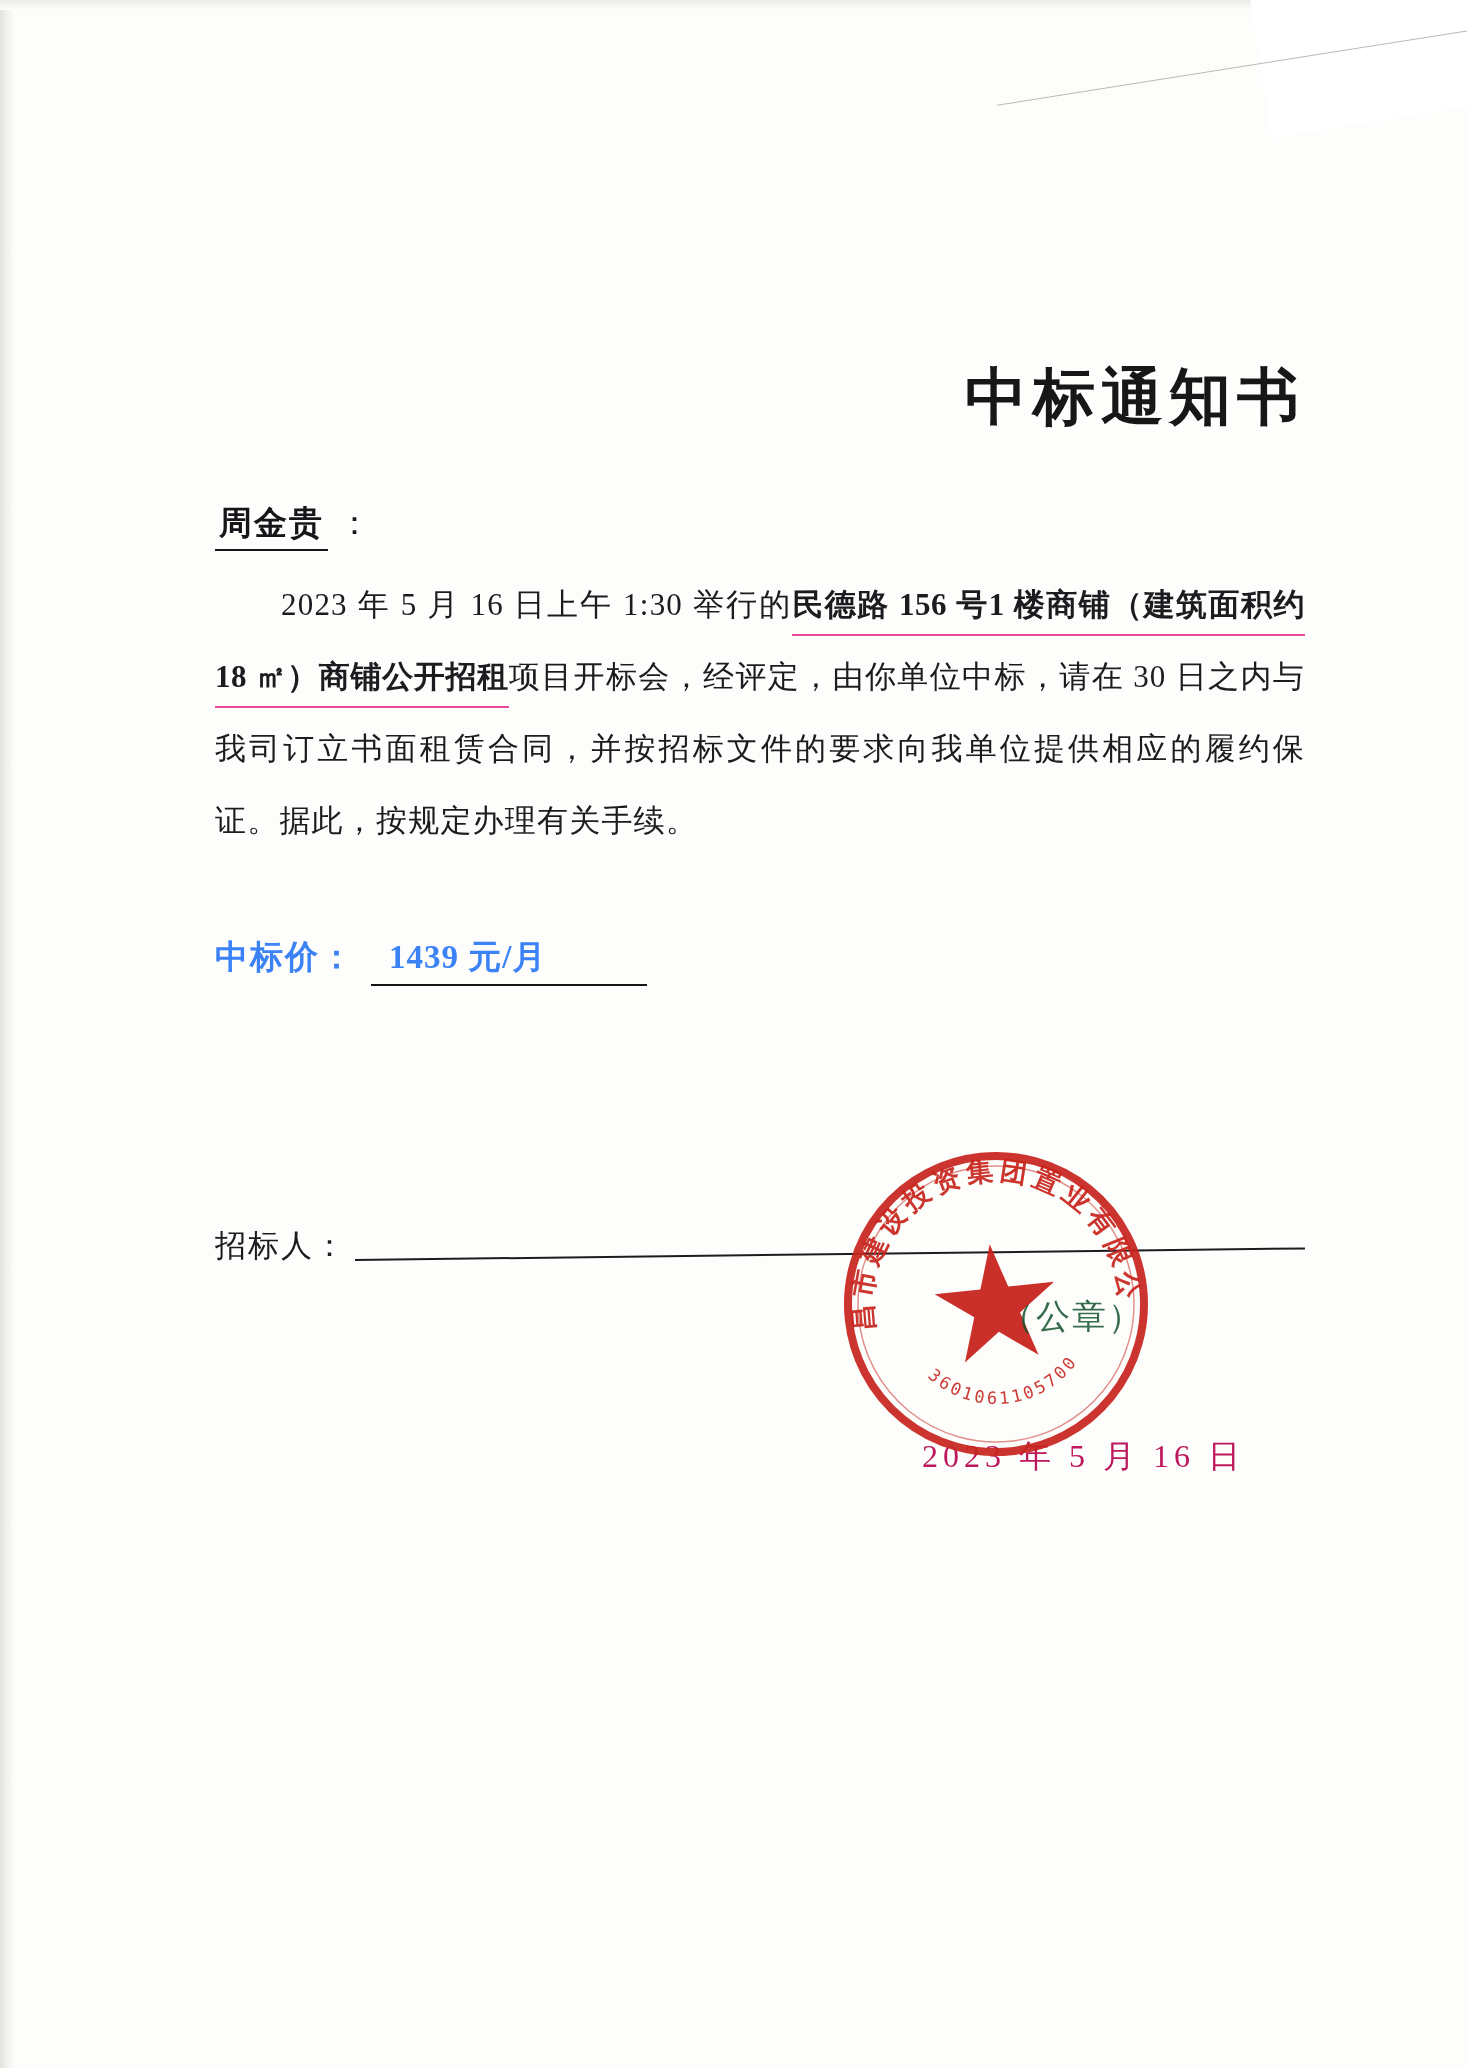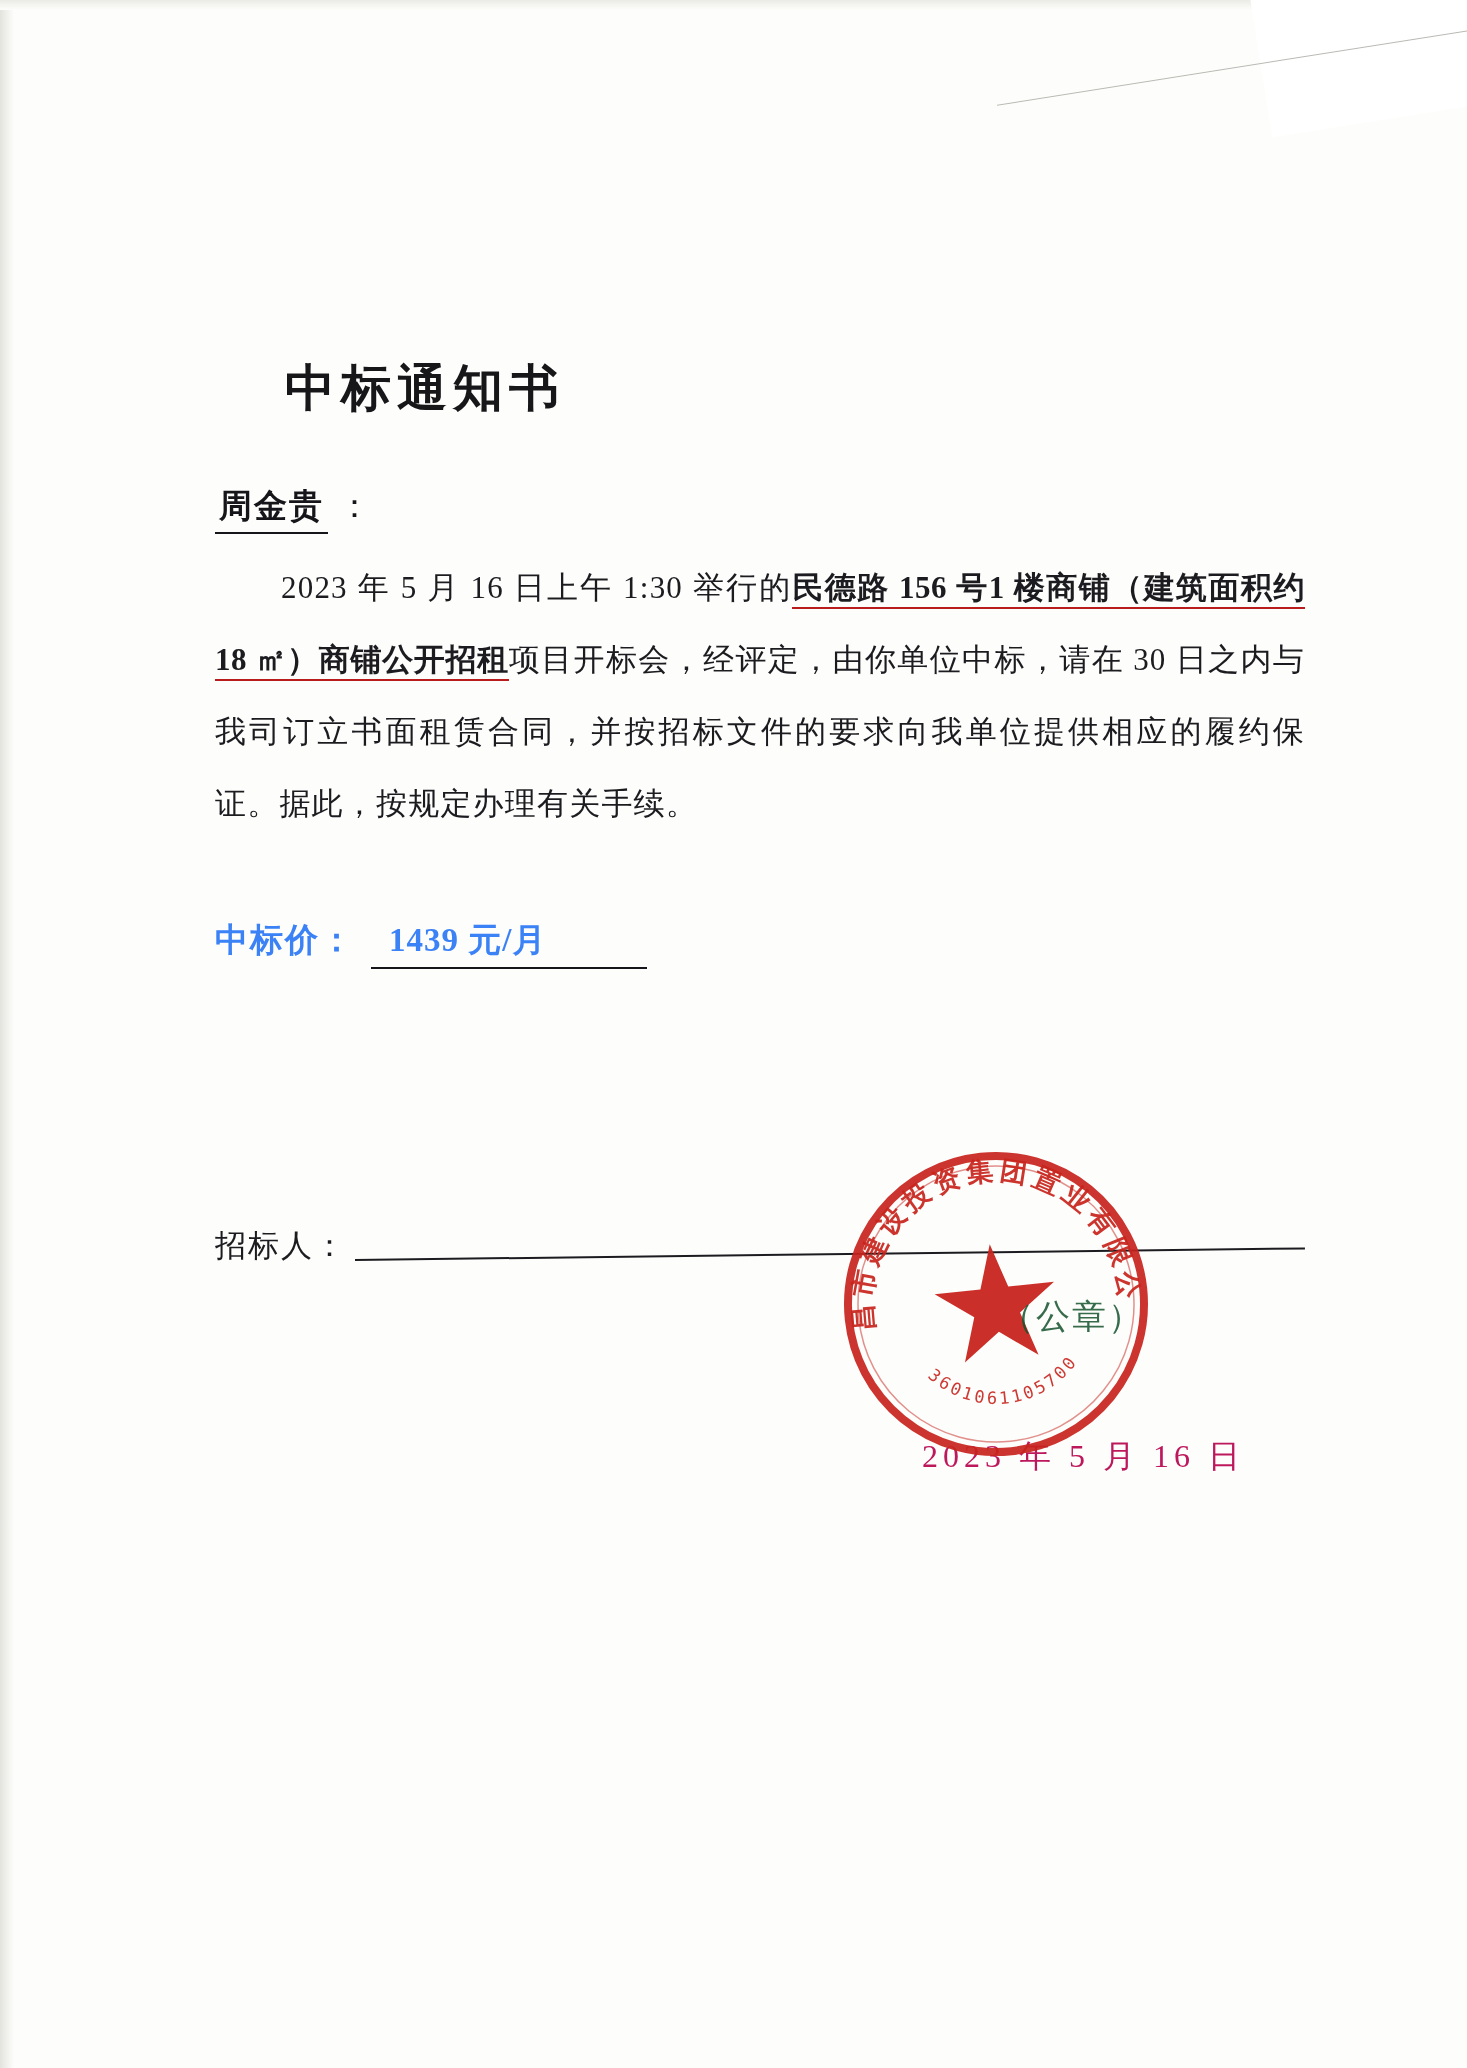--- a/index.html
+++ b/index.html
@@ -63,22 +63,22 @@
 
   
   .doc {
     position: absolute;
     left: 215px;
     top: 355px;
     width: 1090px;
   }
 
   .doc-title {
-    text-align: left;
-    font-size: 50px;
+    text-align: right;
+    font-size: 62px;
     font-weight: bold;
     letter-spacing: 6px;
     color: #17171a;
     font-family: "DejaVu Serif", "Liberation Serif", serif;
     margin: 0 0 62px 0;
     padding-left: 70px;
   }
 
   .addressee {
     font-size: 33px;
@@ -103,22 +103,22 @@
     font-size: 31px;
     line-height: 72px;
     color: #1b1b20;
     text-align: justify;
     letter-spacing: 1.2px;
     margin: 0;
   }
   .body-text .indent { display: inline-block; width: 66px; }
   .u-bold {
     font-weight: bold;
-    border-bottom: 2px solid #b91c1c;
-    padding-bottom: 2px;
+    border-bottom: 2px solid #ec4899;
+    padding-bottom: 12px;
     letter-spacing: 0.5px;
   }
 
   .price-row {
     margin-top: 78px;
     font-size: 33px;
     font-weight: bold;
     color: #3b82f6;
     display: flex;
     align-items: baseline;

